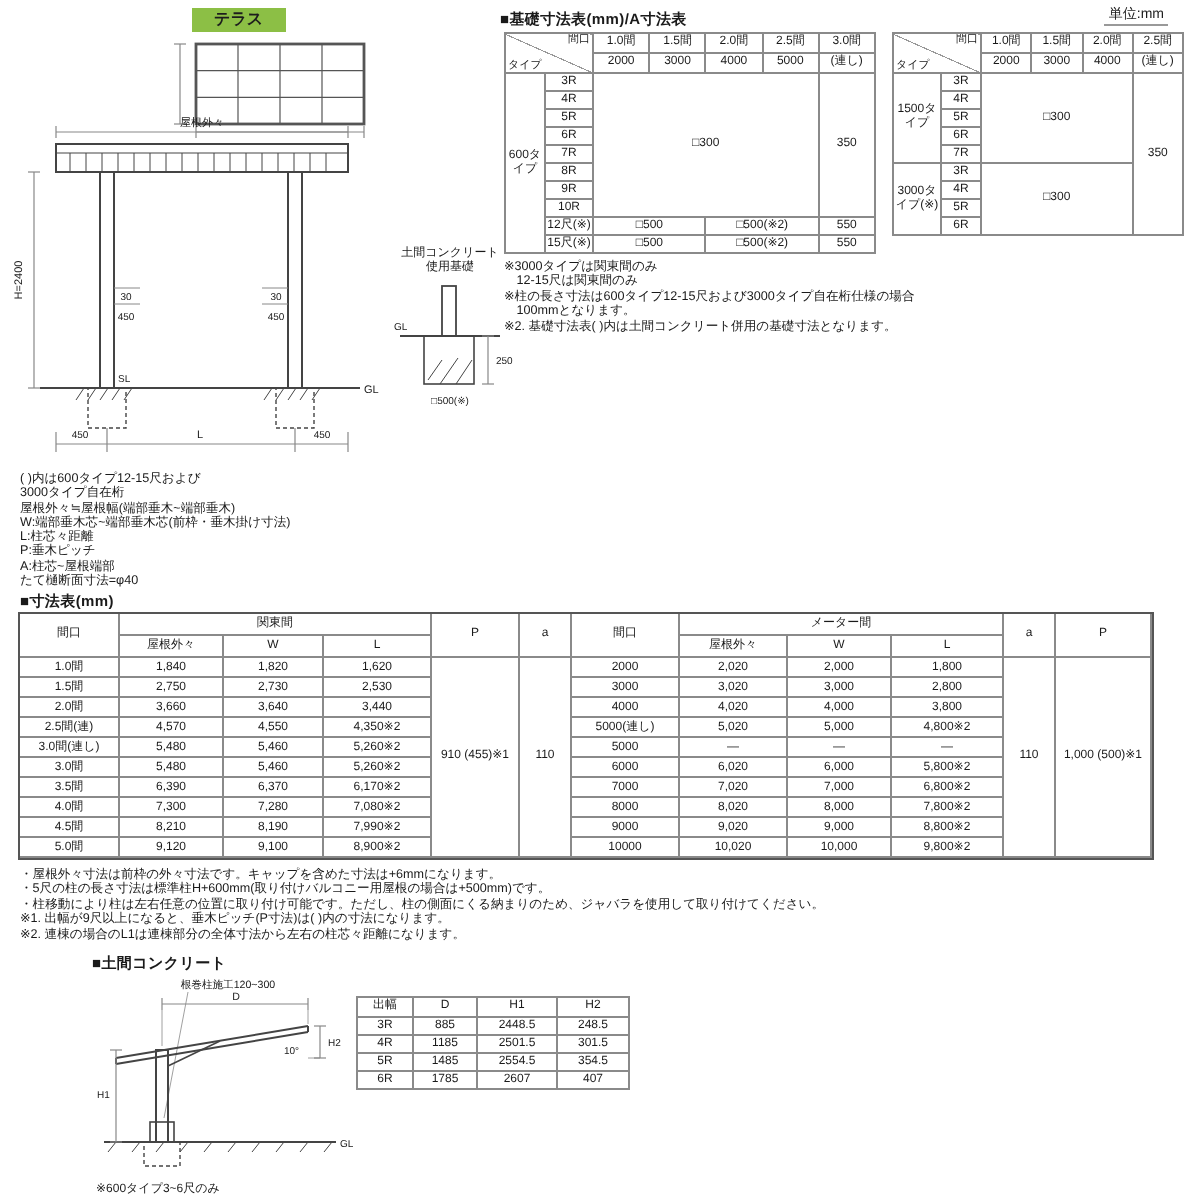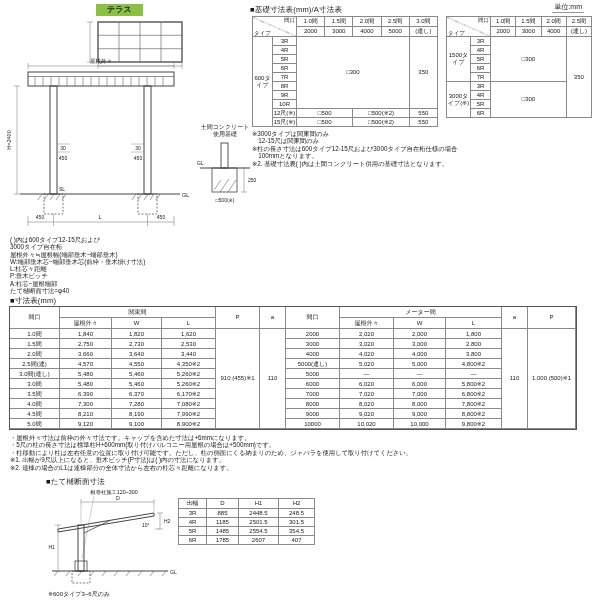--- a/index.html
+++ b/index.html
@@ -1,19 +1,19 @@
 <!DOCTYPE html>
 <html><head>
 <meta charset="utf-8">
 <style>
   *{box-sizing:border-box;margin:0;padding:0}
   html,body{width:600px;height:600px;background:#fff;overflow:hidden}
   body{position:relative;font-family:"Liberation Sans","DejaVu Sans",sans-serif;color:#1a1a1a}
   .abs{position:absolute}
-  .sec-title{font-weight:normal;font-size:7.5px;letter-spacing:.2px}
+  .sec-title{font-weight:bold;font-size:7.5px;letter-spacing:.2px}
   .unit{font-size:7px;border-bottom:1px solid #999;padding:0 2px}
   .green-label{background:#8CBF45;color:#1d1d1d;font-size:8px;font-weight:bold;padding:1px 11px;line-height:1.2}
 
   
   table.ft{border-collapse:collapse;table-layout:fixed;font-size:6px;border:1px solid #555;background:#fff}
   table.ft th,table.ft td{border:1px solid #8a8a8a;padding:0;text-align:center;vertical-align:middle;font-weight:normal;line-height:1.12;height:9px;overflow:hidden}
   table.ft thead th{height:10px}
   .corner{position:relative;background:linear-gradient(to top right,#fff 49.2%,#999 49.2%,#999 50.8%,#fff 50.8%)}
   .corner .ctr{position:absolute;top:0;right:1px;font-size:5.5px}
   .corner .cbl{position:absolute;bottom:0;left:1px;font-size:5.5px}
@@ -318,21 +318,21 @@
   <div class="mc" style="grid-column:12;grid-row:3">1,000 (500)※1</div>
 </div>
 <div class="abs notes" style="left:10px;top:434px;width:584px">
     <div class="note-line">・屋根外々寸法は前枠の外々寸法です。キャップを含めた寸法は+6mmになります。</div>
     <div class="note-line">・5尺の柱の長さ寸法は標準柱H+600mm(取り付けバルコニー用屋根の場合は+500mm)です。</div>
     <div class="note-line">・柱移動により柱は左右任意の位置に取り付け可能です。ただし、柱の側面にくる納まりのため、ジャバラを使用して取り付けてください。</div>
     <div class="note-line">※1. 出幅が9尺以上になると、垂木ピッチ(P寸法)は( )内の寸法になります。</div>
     <div class="note-line">※2. 連棟の場合のL1は連棟部分の全体寸法から左右の柱芯々距離になります。</div>
   </div>
 
-<div class="abs sec-title" style="left:46px;top:477px">■たて樋断面寸法</div>
+<div class="abs sec-title" style="left:46px;top:477px">■土間コンクリート</div>
 <svg class="abs" style="left:48px;top:487px" width="132" height="102" viewBox="0 0 132 102">
   <text x="66" y="7" text-anchor="middle" font-size="5.3">根巻柱施工120~300</text>
   <line x1="46" y1="9" x2="34" y2="72" stroke="#888" stroke-width="0.4"></line>
   <g stroke="#888" stroke-width="0.6" fill="none">
     <line x1="33" y1="15" x2="106" y2="15"></line>
       <line x1="33" y1="12" x2="33" y2="18"></line>
       <line x1="106" y1="12" x2="106" y2="18"></line>
     <line x1="33" y1="18" x2="33" y2="36" stroke-width="0.4"></line>
       <line x1="106" y1="18" x2="106" y2="25" stroke-width="0.4"></line>
   </g>

